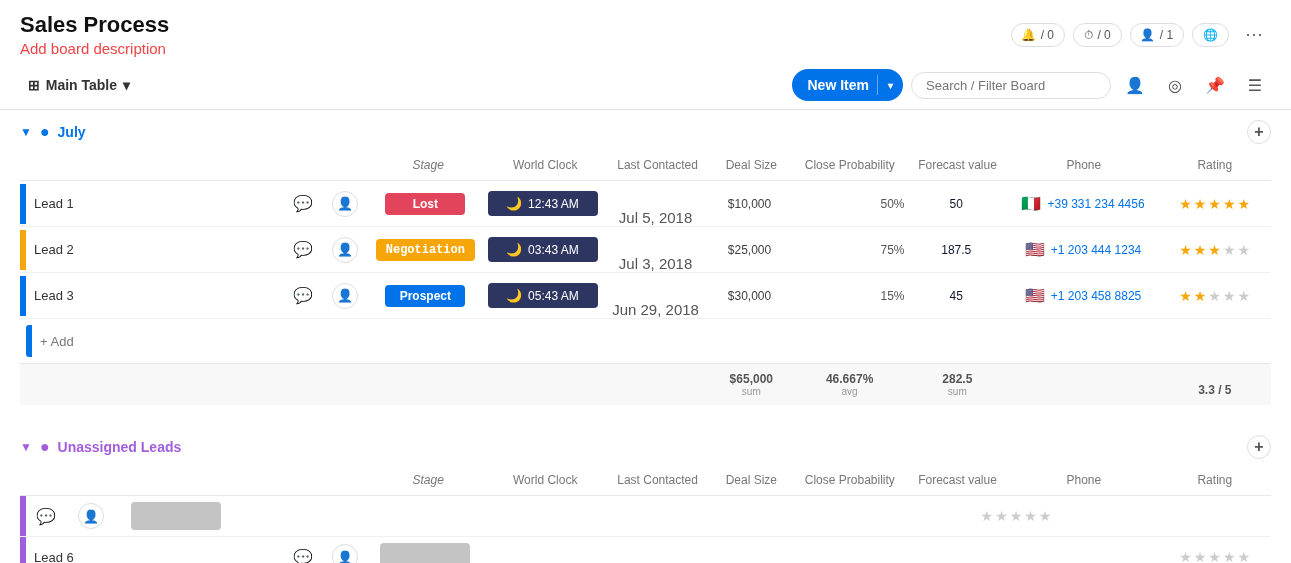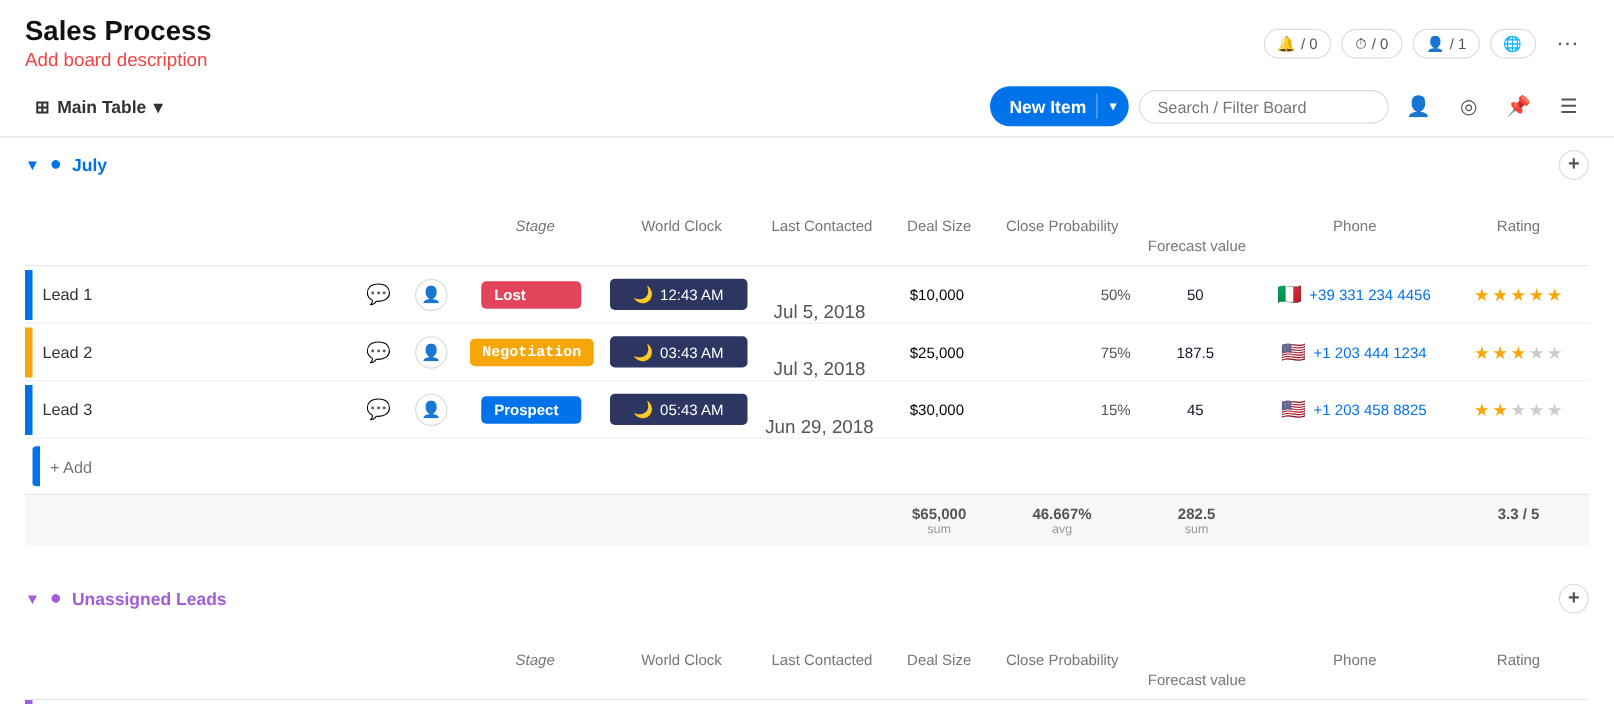--- a/index.html
+++ b/index.html
@@ -37,61 +37,61 @@
     .col-headers { display: flex; align-items: center; border-bottom: 1px solid #e8e8e8; padding: 4px 0; min-width: 1200px; }
     .col-header { text-align: center; font-size: 12px; color: #777; font-weight: 500; padding: 4px 6px; }
     .col-name { width: 280px; text-align: left; }
     .col-comment { width: 40px; }
     .col-person { width: 50px; }
     .col-stage { width: 120px; font-style: italic; }
     .col-clock { width: 130px; }
     .col-contacted { width: 110px; }
     .col-deal { width: 90px; }
     .col-prob { width: 120px; }
-    .col-forecast { width: 110px; margin-top: 32px; }
+    .col-forecast { width: 110px; }
     .col-phone { width: 160px; }
     .col-rating { width: 120px; }
 
     
     .data-row { display: flex; align-items: center; border-bottom: 1px solid #f0f0f0; min-height: 40px; min-width: 1200px; }
     .row-color-bar { width: 6px; height: 40px; flex-shrink: 0; }
     .row-name { width: 274px; padding: 0 8px; font-size: 13px; color: #333; }
     .row-comment { width: 40px; display: flex; justify-content: center; }
     .row-person { width: 50px; display: flex; justify-content: center; }
     .row-stage { width: 120px; display: flex; justify-content: center; }
     .row-clock { width: 130px; display: flex; justify-content: center; }
     .row-contacted { width: 110px; text-align: center; font-size: 15px; color: #555; margin-top: 28px; }
-    .row-deal { width: 90px; text-align: center; font-size: 12px; color: #000000; }
+    .row-deal { width: 90px; text-align: center; font-size: 12px; color: #404040; }
     .row-prob { width: 120px; text-align: right; font-size: 12px; color: #555; }
     .row-forecast { width: 110px; text-align: center; font-size: 12px; color: #0f172a; }
     .row-phone { width: 160px; text-align: center; font-size: 12px; }
     .row-rating { width: 120px; display: flex; justify-content: center; }
 
-    .stage-badge { padding: 4px 10px; border-radius: 4px; color: #fff; font-size: 12px; font-weight: 600; min-width: 80px; }
+    .stage-badge { padding: 4px 10px; border-radius: 4px; color: #fff; font-size: 12px; font-weight: 600; text-align: center; min-width: 80px; }
     .stage-lost { background: #e2445c; }
     .stage-negotiation { background: #f6a609; font-family: Liberation Mono, monospace; }
     .stage-prospect { background: #0073ea; }
     .stage-empty { background: #c4c4c4; width: 90px; height: 28px; border-radius: 4px; }
 
     .clock-badge { background: #2d3561; color: #fff; border-radius: 4px; padding: 5px 10px; font-size: 12px; display: flex; align-items: center; gap: 5px; min-width: 110px; justify-content: center; }
     .clock-moon { font-size: 13px; }
 
     .phone-link { color: #0073ea; text-decoration: none; font-size: 12px; }
     .flag { font-size: 16px; margin-right: 4px; }
     .phone-cell { display: flex; align-items: center; justify-content: center; gap: 2px; }
 
     .stars { display: flex; gap: 2px; }
     .star-filled { color: #f6a609; font-size: 14px; }
     .star-empty { color: #ccc; font-size: 14px; }
 
     
     .add-row { display: flex; align-items: center; padding: 6px 0 6px 6px; color: #777; font-size: 13px; cursor: pointer; min-width: 1200px; }
 
     
-    .summary-row { display: flex; align-items: flex-start; padding: 8px 0; min-width: 1200px; border-top: 1px solid #e8e8e8; background: #f8f8f8; }
+    .summary-row { display: flex; align-items: flex-end; padding: 8px 0; min-width: 1200px; border-top: 1px solid #e8e8e8; background: #f8f8f8; }
     .summary-cell { text-align: center; font-size: 12px; color: #555; }
     .summary-label { font-size: 10px; color: #999; }
     .summary-val { font-weight: 600; }
     .s-name { width: 280px; }
     .s-comment { width: 40px; }
     .s-person { width: 50px; }
     .s-stage { width: 120px; }
     .s-clock { width: 130px; }
     .s-contacted { width: 110px; }
     .s-deal { width: 90px; }

